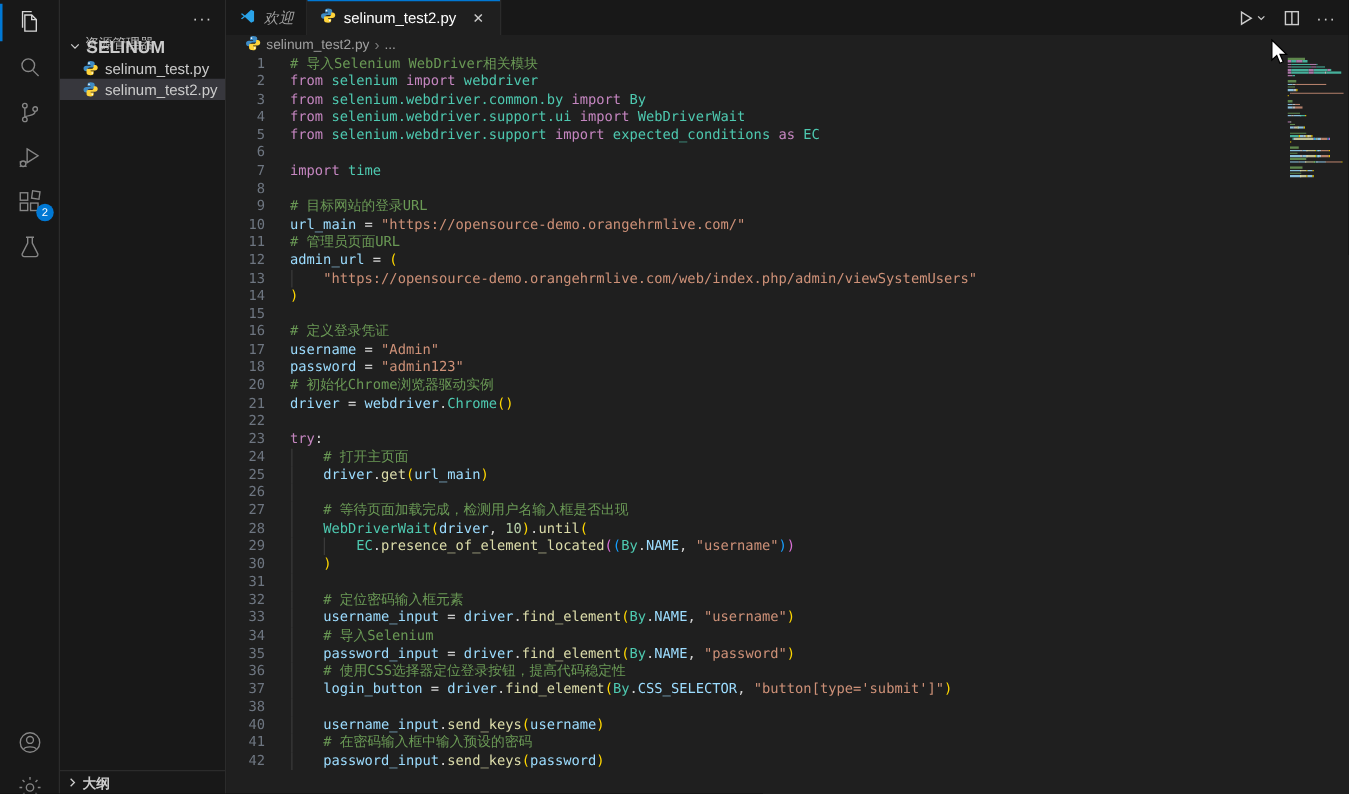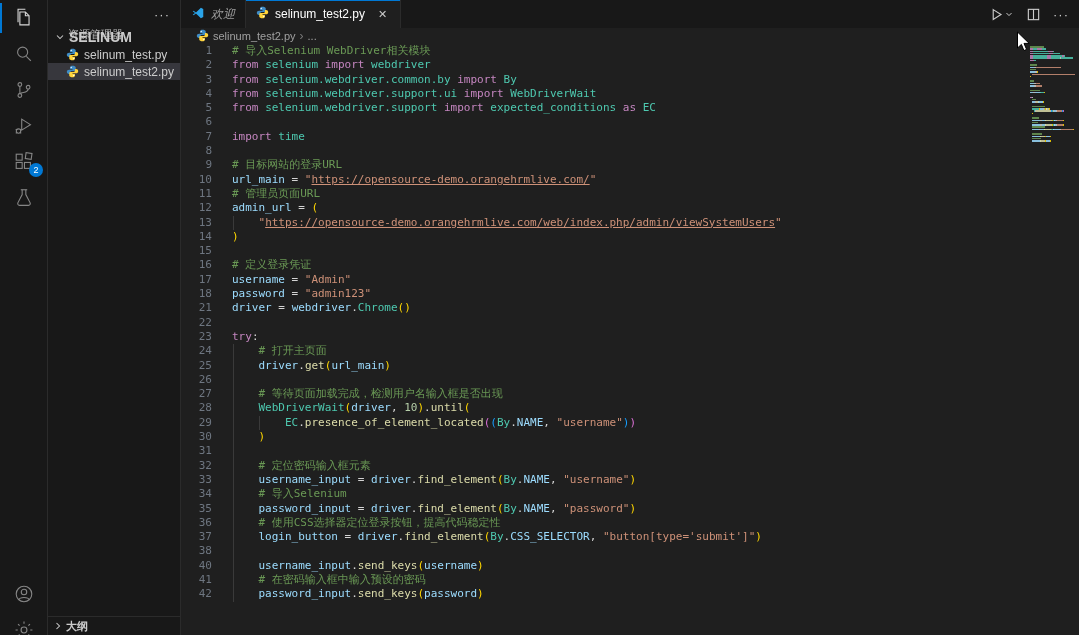--- a/index.html
+++ b/index.html
@@ -57,21 +57,21 @@
   .guide { position:absolute; top:0; bottom:0; width:1px; background:#3a3a3a; }
 
   
   .minimap { width:50px; flex-shrink:0; padding:2px 4px 0 1px; overflow:hidden; cursor:pointer; }
   .mm-line { height:2.3px; overflow:hidden; white-space:nowrap; }
   .mm-line span { display:inline-block; height:1.5px; vertical-align:top; opacity:.85; }
 
   
   .mouse-cursor { position:absolute; left:1016px; top:31px; z-index:50; pointer-events:none; }
 </style>
-<style>.tk-c{color:#6A9955}.tk-k{color:#C586C0}.tk-v{color:#9CDCFE}.tk-cls{color:#4EC9B0}.tk-m{color:#4EC9B0}.tk-fn{color:#DCDCAA}.tk-s{color:#CE9178}.tk-su{color:#CE9178}.tk-n{color:#B5CEA8}.tk-p{color:#D4D4D4}.tk-b1{color:#FFD700}.tk-b2{color:#DA70D6}.tk-b3{color:#179FFF}.tk-su{text-decoration:underline}</style></head>
+<style>.tk-c{color:#6A9955}.tk-k{color:#C586C0}.tk-v{color:#9CDCFE}.tk-cls{color:#4EC9B0}.tk-m{color:#4EC9B0}.tk-fn{color:#DCDCAA}.tk-s{color:#CE9178}.tk-su{color:#CE9178}.tk-n{color:#B5CEA8}.tk-p{color:#D4D4D4}.tk-b1{color:#FFD700}.tk-b2{color:#DA70D6}.tk-b3{color:#179FFF}.tk-su{}</style></head>
 <body>
 
 <div class="app">
 
   <div class="activity-bar">
     <div class="ab-top">
         <div class="ab-item active">
           <span class="ab-ind"></span>
           <span class="ab-ic">
             <svg width="22" height="22" viewBox="0 0 24 24" fill="none" stroke="currentColor" stroke-width="1.2">
@@ -260,20 +260,21 @@
           <div class="line"><span class="ln">9</span><span class="lc"><span class="tk-c"># 目标网站的登录URL</span></span></div>
           <div class="line"><span class="ln">10</span><span class="lc"><span class="tk-v">url_main</span><span class="tk-p"> = </span><span class="tk-s">"</span><span class="tk-su">https://opensource-demo.orangehrmlive.com/</span><span class="tk-s">"</span></span></div>
           <div class="line"><span class="ln">11</span><span class="lc"><span class="tk-c"># 管理员页面URL</span></span></div>
           <div class="line"><span class="ln">12</span><span class="lc"><span class="tk-v">admin_url</span><span class="tk-p"> = </span><span class="tk-b1">(</span></span></div>
           <div class="line"><span class="ln">13</span><span class="lc"><span class="guide" style="left:0.5px"></span><span class="tk-p">    </span><span class="tk-s">"</span><span class="tk-su">https://opensource-demo.orangehrmlive.com/web/index.php/admin/viewSystemUsers</span><span class="tk-s">"</span></span></div>
           <div class="line"><span class="ln">14</span><span class="lc"><span class="tk-b1">)</span></span></div>
           <div class="line"><span class="ln">15</span><span class="lc"></span></div>
           <div class="line"><span class="ln">16</span><span class="lc"><span class="tk-c"># 定义登录凭证</span></span></div>
           <div class="line"><span class="ln">17</span><span class="lc"><span class="tk-v">username</span><span class="tk-p"> = </span><span class="tk-s">"Admin"</span></span></div>
           <div class="line"><span class="ln">18</span><span class="lc"><span class="tk-v">password</span><span class="tk-p"> = </span><span class="tk-s">"admin123"</span></span></div>
+          <div class="line"><span class="ln">20</span><span class="lc"><span class="tk-c"># 初始化Chrome浏览器驱动实例</span></span></div>
           <div class="line"><span class="ln">21</span><span class="lc"><span class="tk-v">driver</span><span class="tk-p"> = </span><span class="tk-v">webdriver</span><span class="tk-p">.</span><span class="tk-cls">Chrome</span><span class="tk-b1">()</span></span></div>
           <div class="line"><span class="ln">22</span><span class="lc"></span></div>
           <div class="line"><span class="ln">23</span><span class="lc"><span class="tk-k">try</span><span class="tk-p">:</span></span></div>
           <div class="line"><span class="ln">24</span><span class="lc"><span class="guide" style="left:0.5px"></span><span class="tk-p">    </span><span class="tk-c"># 打开主页面</span></span></div>
           <div class="line"><span class="ln">25</span><span class="lc"><span class="guide" style="left:0.5px"></span><span class="tk-p">    </span><span class="tk-v">driver</span><span class="tk-p">.</span><span class="tk-fn">get</span><span class="tk-b1">(</span><span class="tk-v">url_main</span><span class="tk-b1">)</span></span></div>
           <div class="line"><span class="ln">26</span><span class="lc"><span class="guide" style="left:0.5px"></span></span></div>
           <div class="line"><span class="ln">27</span><span class="lc"><span class="guide" style="left:0.5px"></span><span class="tk-p">    </span><span class="tk-c"># 等待页面加载完成，检测用户名输入框是否出现</span></span></div>
           <div class="line"><span class="ln">28</span><span class="lc"><span class="guide" style="left:0.5px"></span><span class="tk-p">    </span><span class="tk-cls">WebDriverWait</span><span class="tk-b1">(</span><span class="tk-v">driver</span><span class="tk-p">, </span><span class="tk-n">10</span><span class="tk-b1">)</span><span class="tk-p">.</span><span class="tk-fn">until</span><span class="tk-b1">(</span></span></div>
           <div class="line"><span class="ln">29</span><span class="lc"><span class="guide" style="left:0.5px"></span><span class="guide" style="left:27.0px"></span><span class="tk-p">        </span><span class="tk-m">EC</span><span class="tk-p">.</span><span class="tk-fn">presence_of_element_located</span><span class="tk-b2">(</span><span class="tk-b3">(</span><span class="tk-cls">By</span><span class="tk-p">.</span><span class="tk-v">NAME</span><span class="tk-p">, </span><span class="tk-s">"username"</span><span class="tk-b3">)</span><span class="tk-b2">)</span></span></div>
           <div class="line"><span class="ln">30</span><span class="lc"><span class="guide" style="left:0.5px"></span><span class="tk-p">    </span><span class="tk-b1">)</span></span></div>

